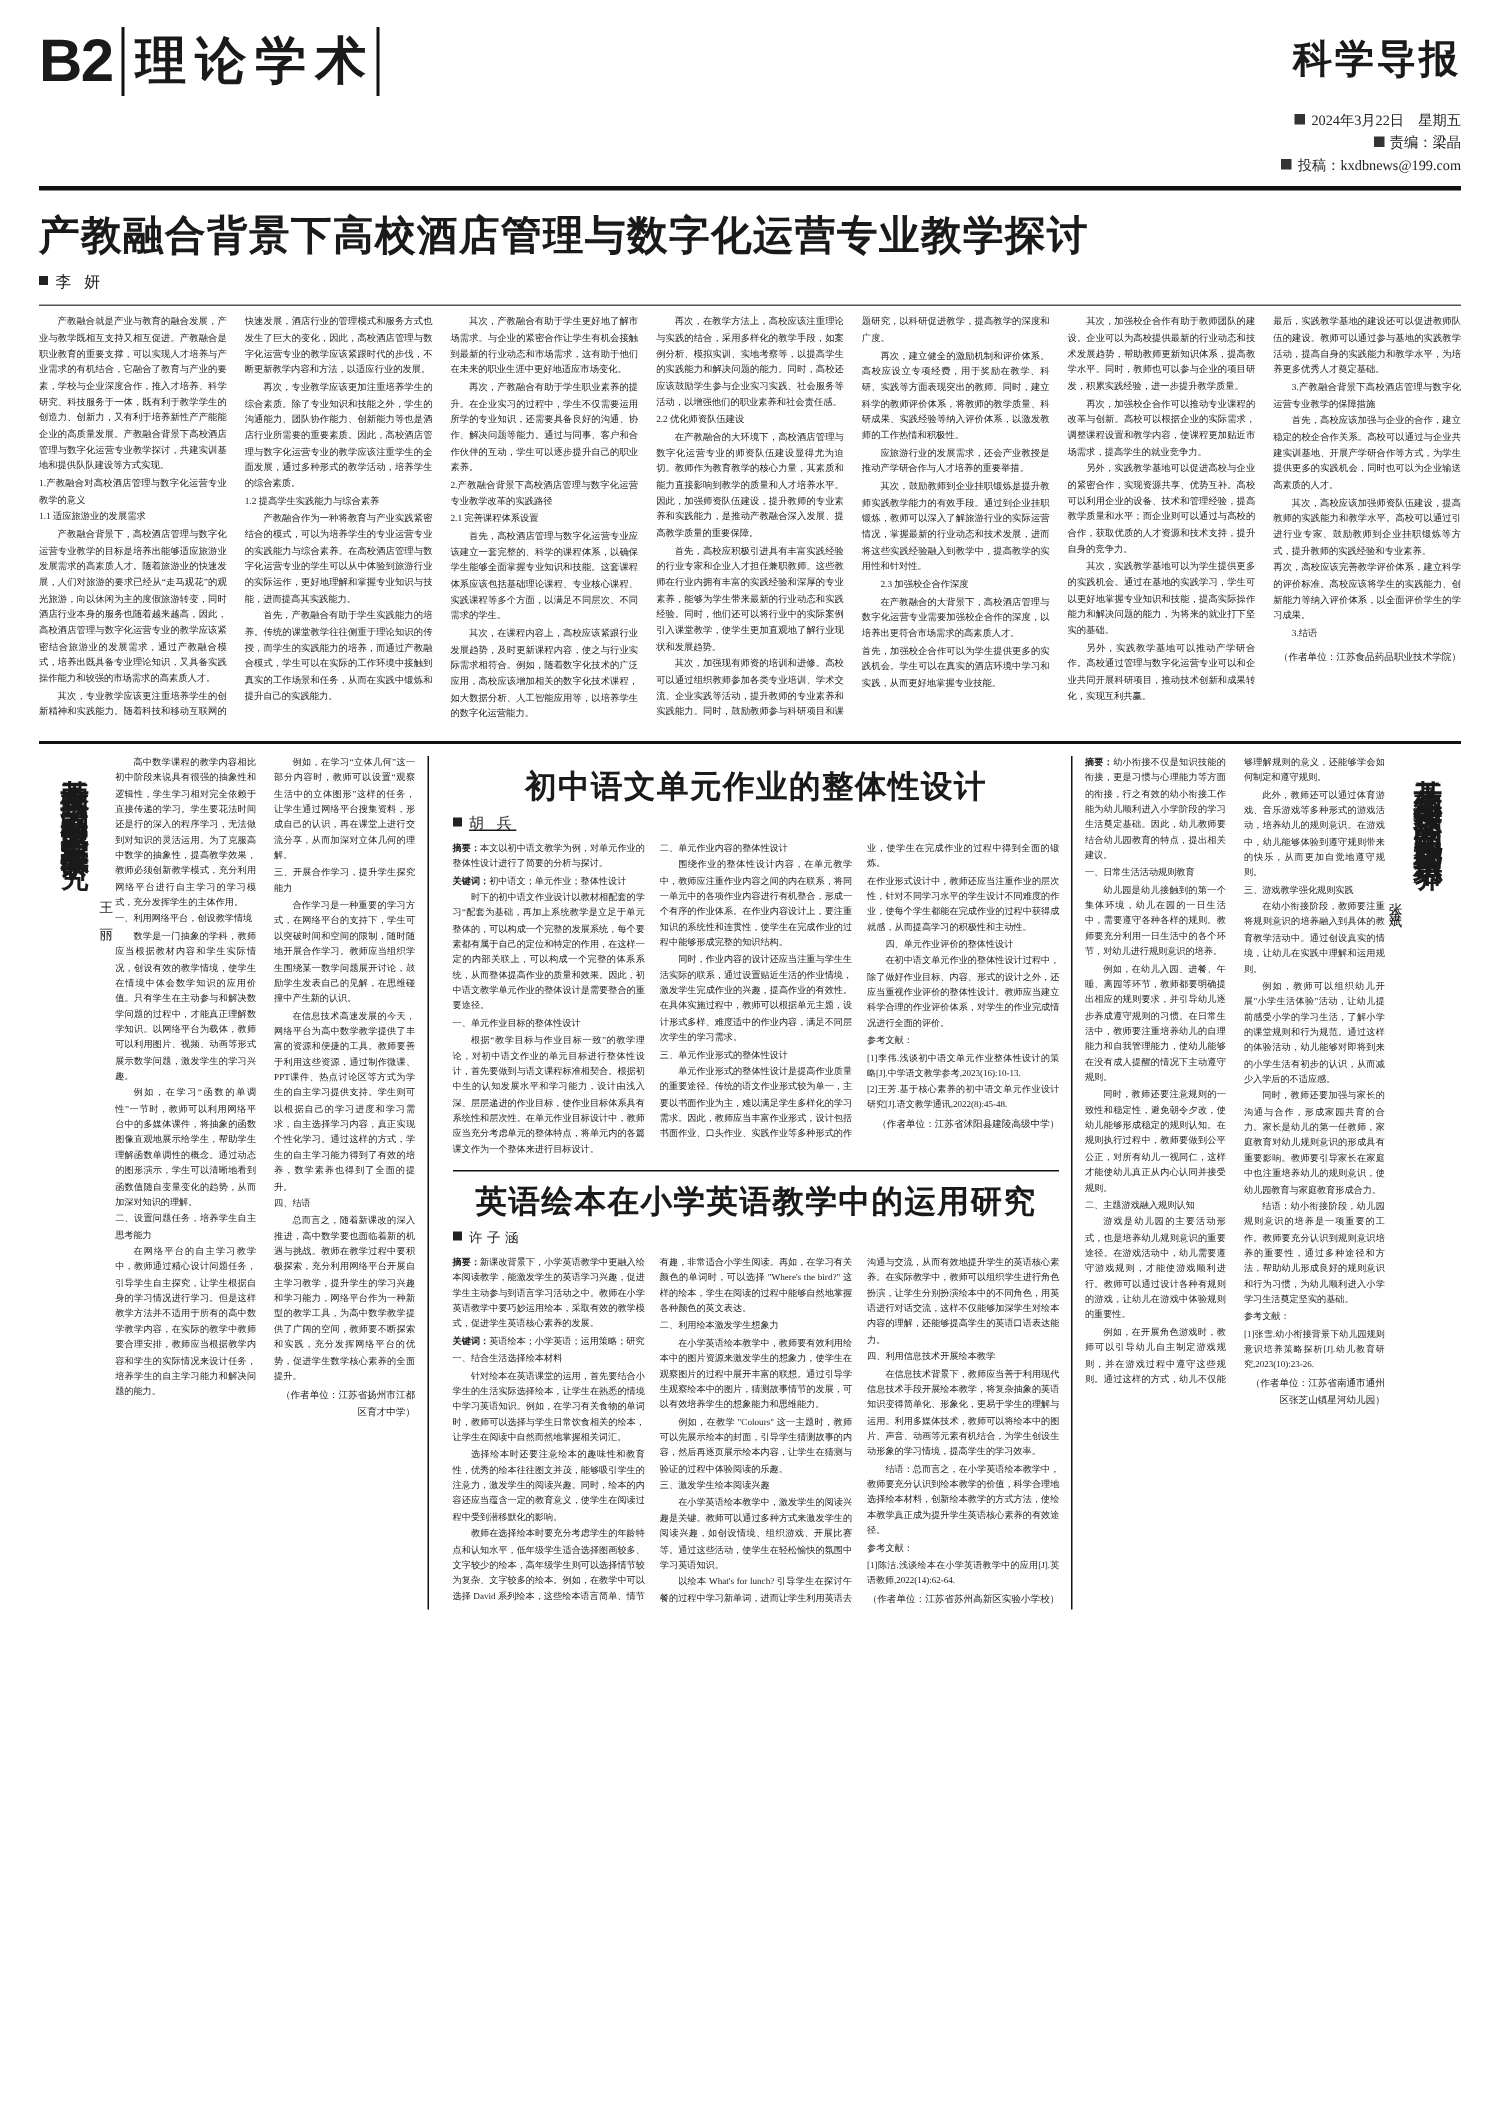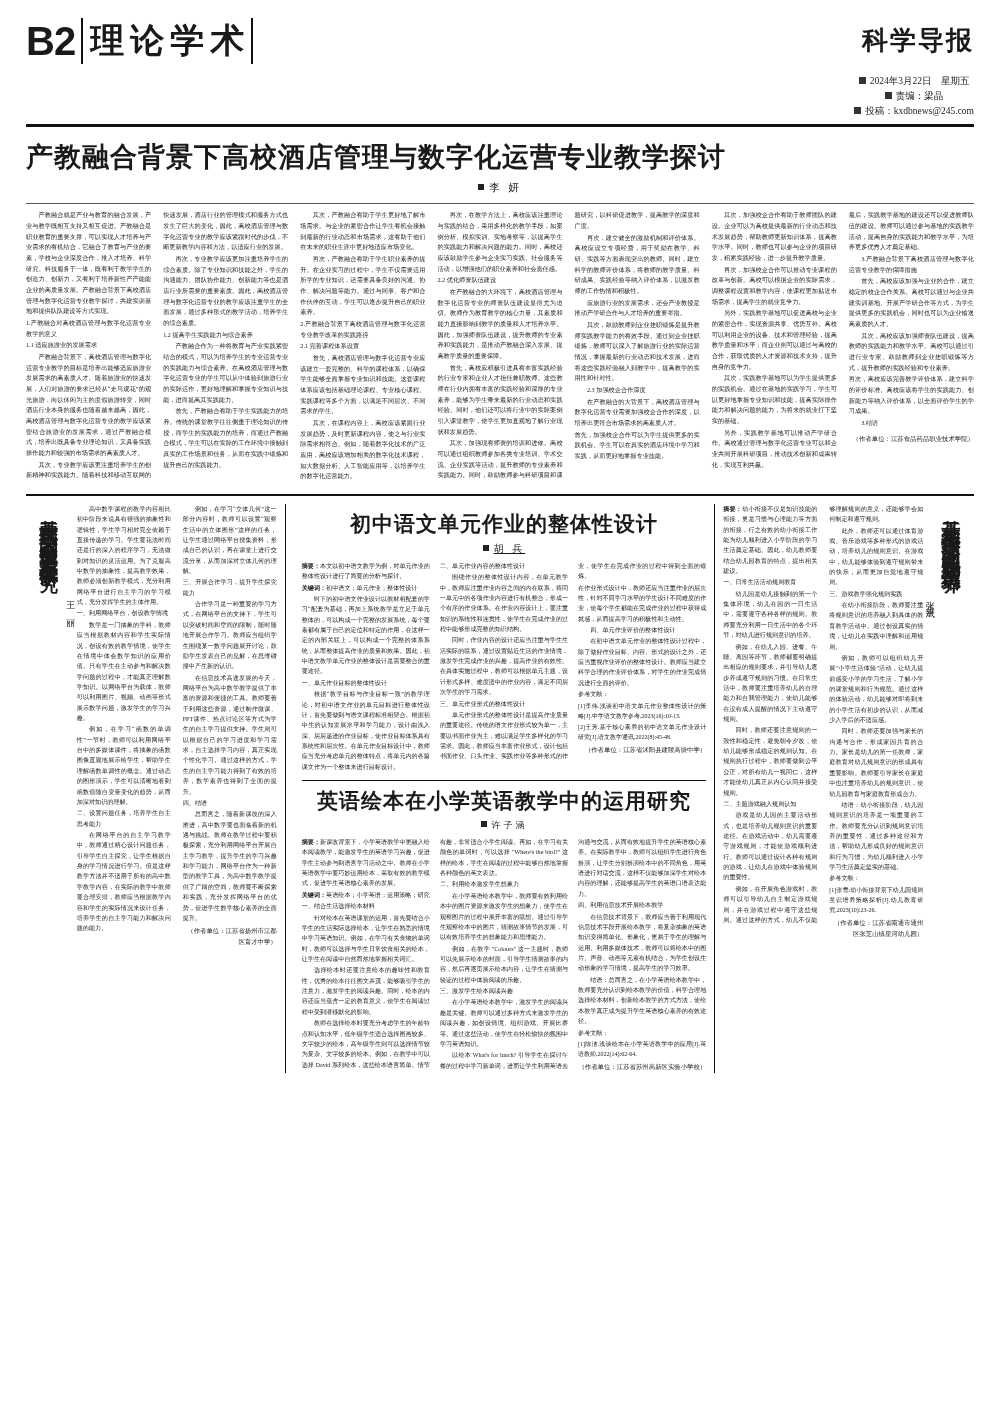--- a/index.html
+++ b/index.html
@@ -7,26 +7,26 @@
   .page{width:1000px;height:1012px;position:relative;box-sizing:border-box;padding:18px 26px 10px 26px;}
 
   
   .masthead{display:flex;align-items:flex-start;justify-content:space-between;border-bottom:3px solid #111;padding-bottom:6px;}
   .mast-left{display:flex;align-items:center;gap:6px;}
   .folio{font-size:40px;font-weight:bold;letter-spacing:-1px;font-family:"Liberation Sans",sans-serif;}
   .mast-title{display:flex;align-items:center;border-left:2px solid #111;border-right:2px solid #111;padding:0 4px;}
   .mast-title span{font-size:34px;font-weight:bold;padding:0 3px;font-family:"DejaVu Serif",serif;}
   .mast-right{text-align:right;font-size:10px;line-height:1.55;padding-top:2px;}
   .mast-brand{font-size:26px;font-weight:bold;letter-spacing:2px;font-family:"DejaVu Serif",serif;text-align:right;margin-bottom:14px;}
-  .mast-meta{font-size:9.5px;color:#222;text-align:center;}
+  .mast-meta{font-size:9.5px;color:#222;}
   .mast-meta i{font-style:normal;display:inline-block;width:7px;height:7px;background:#333;margin-right:4px;}
   .rule-thin{border-top:1px solid #555;margin:6px 0;}
   .headline{text-align:left;font-size:27px;font-weight:bold;letter-spacing:1px;margin:12px 0 6px;font-family:"DejaVu Serif",serif;}
   .headline-md{text-align:center;font-size:21px;font-weight:bold;letter-spacing:1px;margin:6px 0 4px;font-family:"DejaVu Serif",serif;}
-  .byline{text-align:center;font-size:10.5px;margin-bottom:8px;letter-spacing:3px;}
+  .byline{font-size:10.5px;margin-bottom:8px;letter-spacing:3px;}
   .byline .sq{display:inline-block;width:6px;height:6px;background:#222;margin-right:5px;vertical-align:1px;}
   .body-text{font-size:6.2px;line-height:1.72;text-align:justify;text-justify:inter-ideograph;}
   .body-text p{margin:0 0 1px;text-indent:2em;}
   .body-text p.nohead{text-indent:0;}
   .sig{text-align:right;font-size:6.4px;margin-top:4px;}
 
   
   .top-article{padding-bottom:6px;}
   .top-body{column-count:7;column-gap:12px;column-rule:0;}
 
@@ -63,21 +63,21 @@
         <span>论</span>
         <span>学</span>
         <span>术</span>
       </div>
     </div>
     <div class="mast-right">
       <div class="mast-brand">科学导报</div>
       <div class="mast-meta">
         <div><i></i><span>2024年3月22日　星期五</span></div>
         <div><i></i><span>责编：梁晶</span></div>
-        <div><i></i><span>投稿：kxdbnews@245.com</span></div>
+        <div><i></i><span>投稿：kxdbnews@199.com</span></div>
       </div>
     </div>
   </div>
 
   <div class="top-article">
     <div class="headline">产教融合背景下高校酒店管理与数字化运营专业教学探讨</div>
     <div class="byline"><span class="sq"></span><span>李 妍</span></div>
     <div class="rule-thin"></div>
     <div class="body-text top-body">
       <p>产教融合就是产业与教育的融合发展，产业与教学既相互支持又相互促进。产教融合是职业教育的重要支撑，可以实现人才培养与产业需求的有机结合，它融合了教育与产业的要素，学校与企业深度合作，推入才培养、科学研究、科技服务于一体，既有利于教学学生的创造力、创新力，又有利于培养新性产产能能企业的高质量发展。产教融合背景下高校酒店管理与数字化运营专业教学探讨，共建实训基地和提供队队建设等方式实现。</p>

